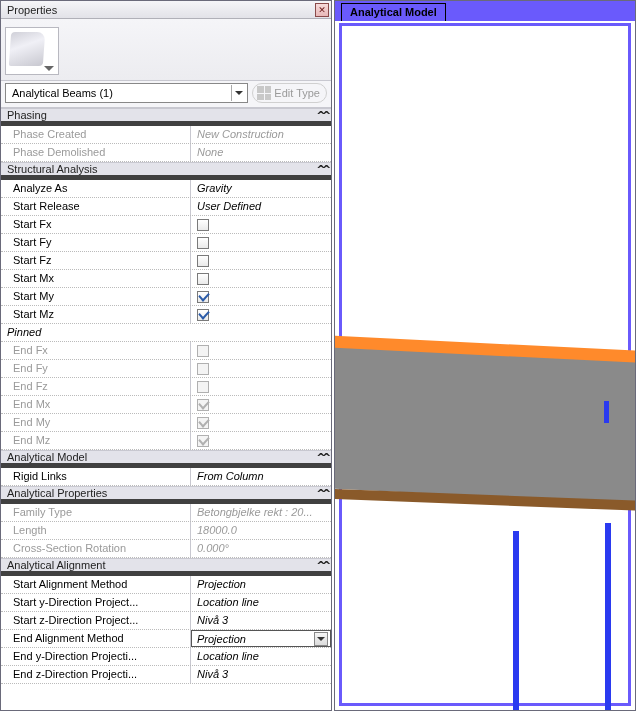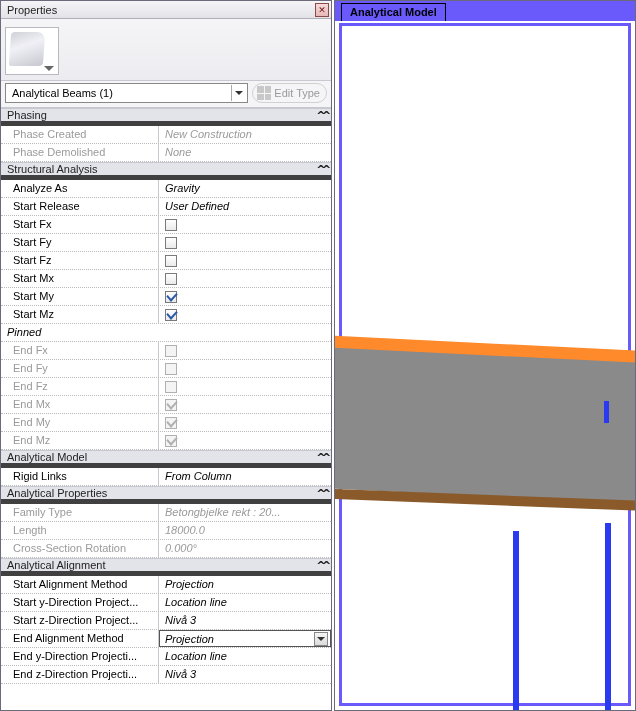--- a/index.html
+++ b/index.html
@@ -112,21 +112,21 @@
     font-family: monospace;
     font-weight: bold;
     letter-spacing: -2px;
     transform: scaleX(1.2);
   }
   .prop-row {
     display: flex; height: 18px;
     border-bottom: 1px dotted #bbb;
   }
   .prop-row .name {
-    width: 158px;
+    width: 190px;
     padding: 2px 2px 0 12px;
     border-right: 1px solid #c8c8d0;
     white-space: nowrap; overflow: hidden; text-overflow: ellipsis;
   }
   .prop-row .value {
     flex: 1;
     padding: 2px 2px 0 6px;
     white-space: nowrap; overflow: hidden; text-overflow: ellipsis;
     position: relative;
     font-style: italic;

